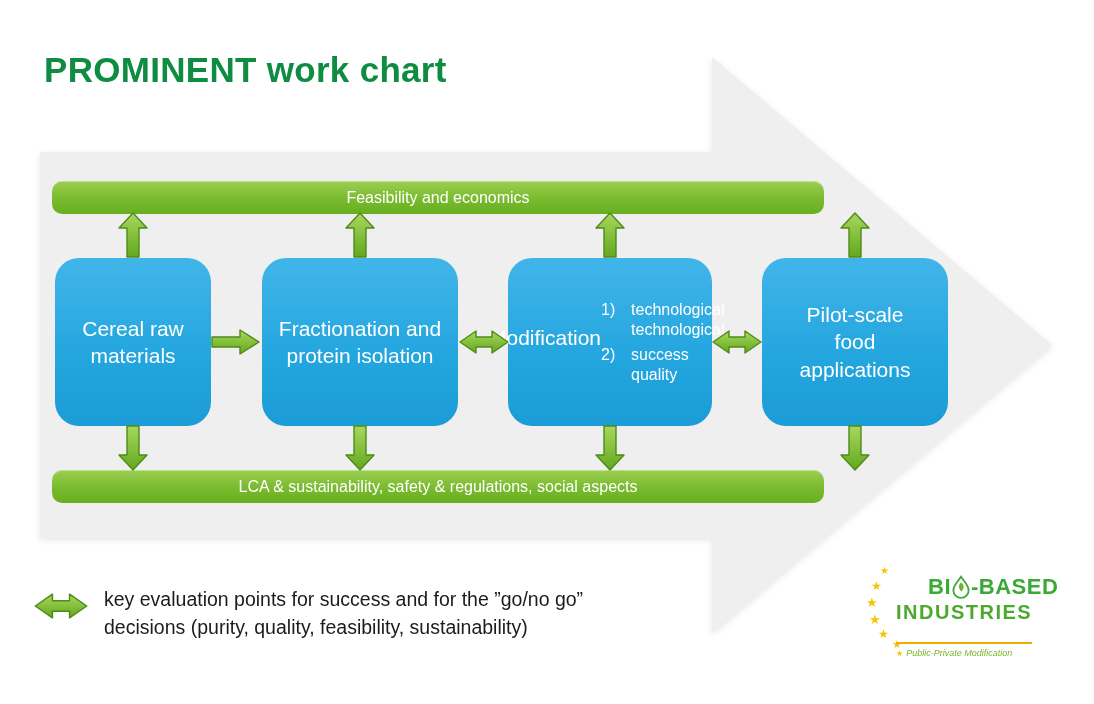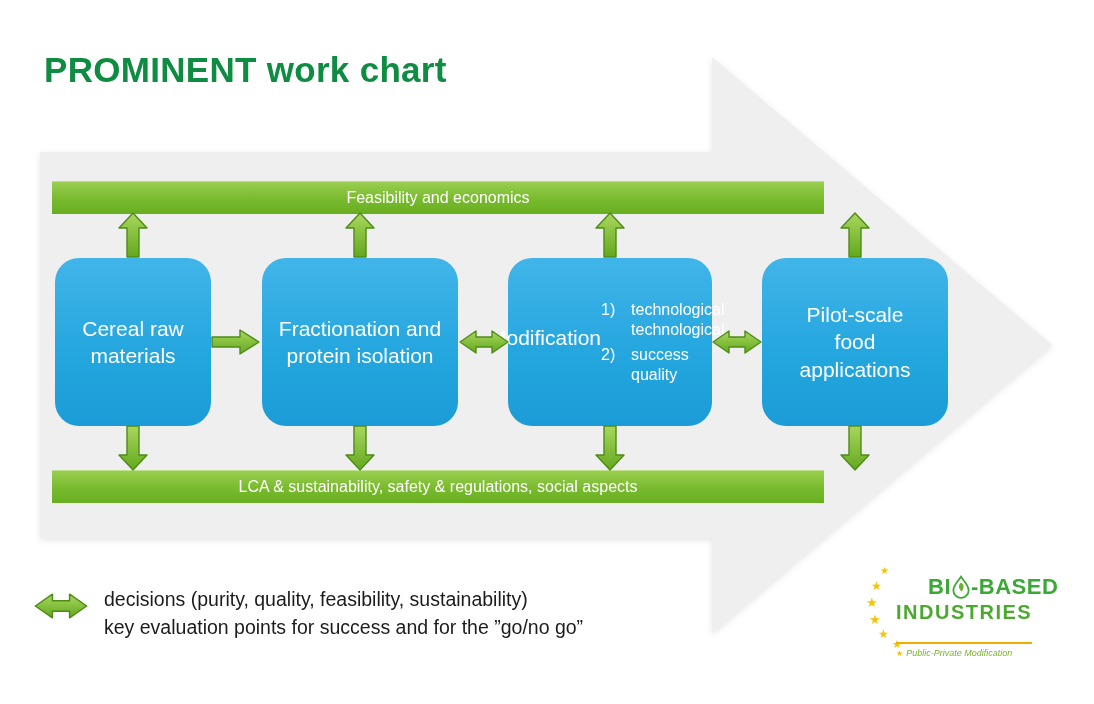--- a/index.html
+++ b/index.html
@@ -10,21 +10,21 @@
   svg.bg { position:absolute; left:0; top:0; z-index:0; }
   .gray-arrow { fill:#efefef; filter:drop-shadow(0 2px 3px rgba(0,0,0,0.10)); }
 
   .title {
     position:absolute; left:44px; top:50px; margin:0; z-index:2;
     font-size:35px; font-weight:bold; color:#0e8c41; letter-spacing:0.3px;
   }
 
   .bar {
     position:absolute; left:52px; width:772px; height:33px; z-index:2;
-    border-radius:0; color:#ffffff; font-size:16px;
+    border-radius:10px; color:#ffffff; font-size:16px;
     display:flex; align-items:center; justify-content:center;
     background:linear-gradient(180deg,#9ccf52 0%, #79ba2e 55%, #68ae21 100%);
     box-shadow: inset 0 1px 0 rgba(255,255,255,0.35);
   }
   .bar.top { top:181px; }
   .bar.bottom { top:470px; }
 
   .box {
     position:absolute; top:258px; height:168px; z-index:2;
     border-radius:24px; color:#ffffff; text-align:center;
@@ -142,22 +142,22 @@
     <svg class="legend-arrow" width="56" height="30" viewBox="0 0 52 28">
       <defs>
         <linearGradient id="greenGrad2" x1="0" y1="0" x2="0" y2="1">
           <stop offset="0%" stop-color="#a8d75e"></stop>
           <stop offset="100%" stop-color="#63a81e"></stop>
         </linearGradient>
       </defs>
       <polygon class="garrow" fill="url(#greenGrad2)" points="2,14 18,3 18,9 34,9 34,3 50,14 34,25 34,19 18,19 18,25"></polygon>
     </svg>
     <div class="legend-text">
+      <div>key evaluation points for success and for the ”go/no go”</div>
       <div>decisions (purity, quality, feasibility, sustainability)</div>
-      <div>key evaluation points for success and for the ”go/no go”</div>
     </div>
   </div>
 
   <div class="logo">
     <span class="star" style="left:14px; top:10px; font-size:10px;">★</span>
     <span class="star" style="left:5px;  top:24px; font-size:12px;">★</span>
     <span class="star" style="left:0px;  top:40px; font-size:13px;">★</span>
     <span class="star" style="left:3px;  top:57px; font-size:13px;">★</span>
     <span class="star" style="left:12px; top:72px; font-size:12px;">★</span>
     <span class="star" style="left:26px; top:83px; font-size:11px;">★</span>

